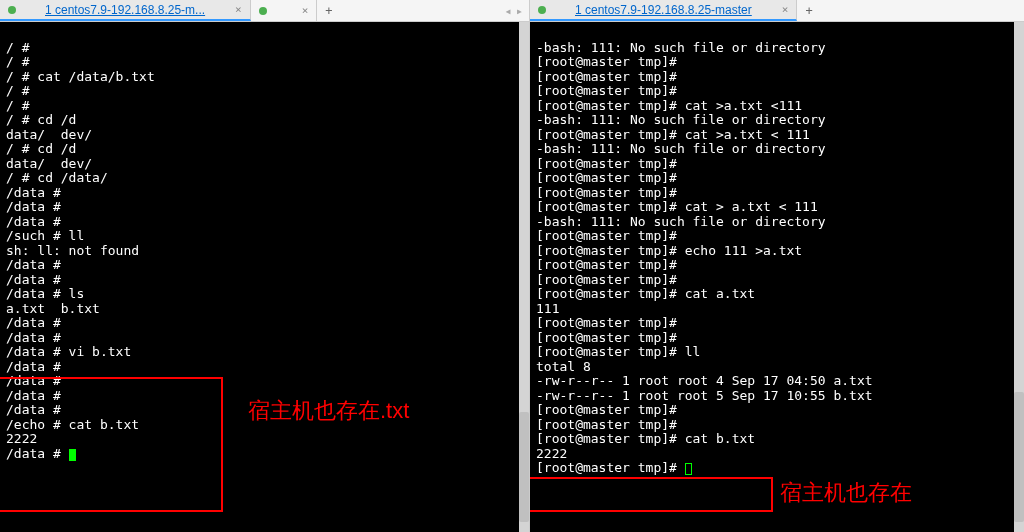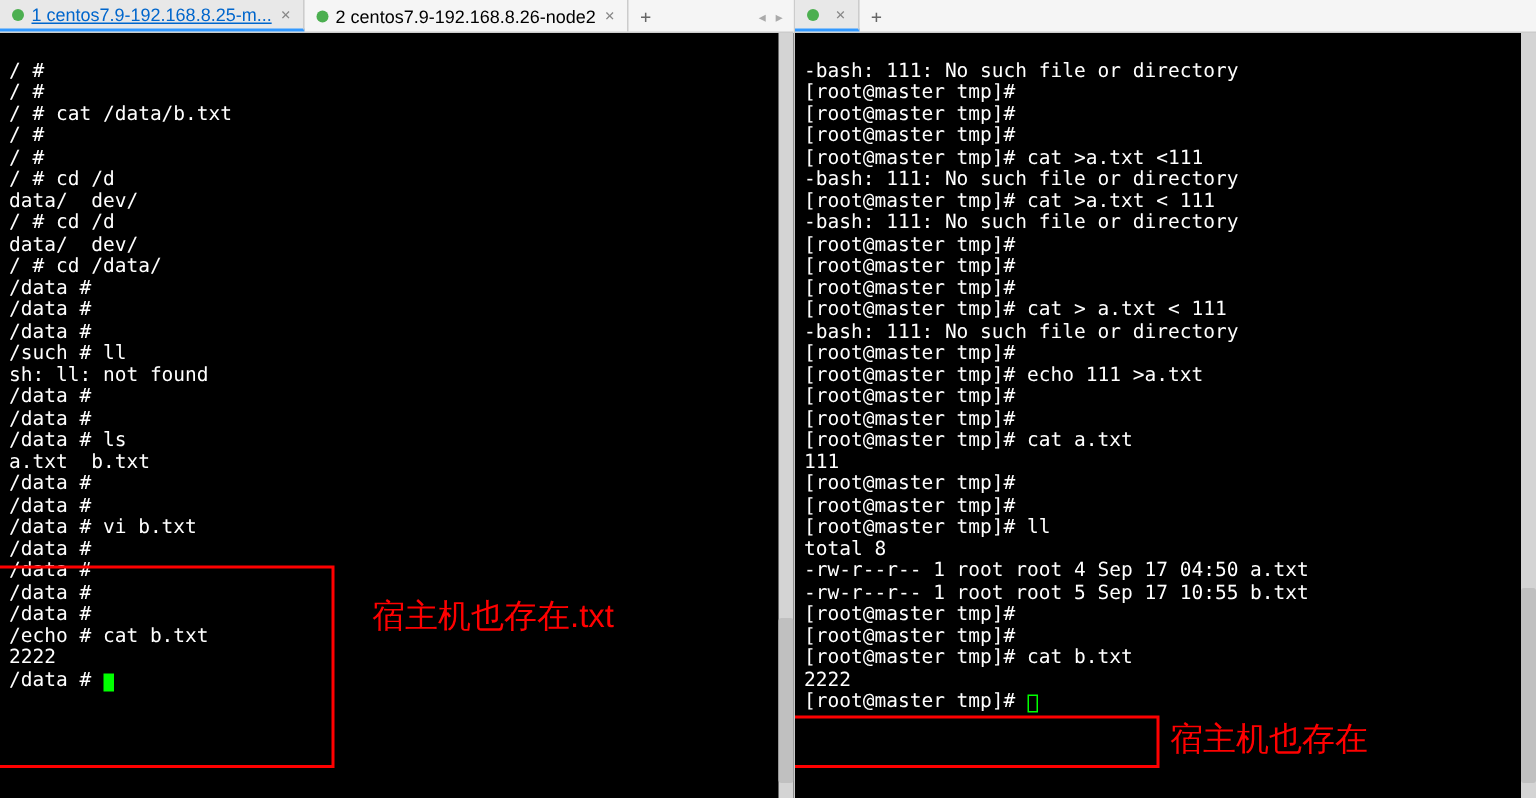--- a/index.html
+++ b/index.html
@@ -28,20 +28,21 @@
       font-size: 12px;
     }
     .tab {
       display: flex;
       align-items: center;
       padding: 2px 8px;
       border-right: 1px solid #ccc;
       cursor: pointer;
       height: 100%;
       white-space: nowrap;
+      gap: 24px;
     }
     .tab.active {
       background: #e8e8e8;
       border-bottom: 2px solid #3399ff;
     }
     .tab .dot {
       width: 8px;
       height: 8px;
       border-radius: 50%;
       margin-right: 5px;
@@ -124,21 +125,20 @@
 
 <div class="pane pane-left">
   <div class="tabbar">
     <div class="tab active">
       <span class="dot green"></span>
       <span class="label">1 centos7.9-192.168.8.25-m...</span>
       <span class="close">×</span>
     </div>
     <div class="tab">
       <span class="dot green"></span>
-      <span class="label">2 centos7.9-192.168.8.26-node2</span>
       <span class="close">×</span>
     </div>
     <div class="tab-add">+</div>
     <div class="nav-arrows">
       <span>◂</span>
       <span>▸</span>
     </div>
   </div>
   <div class="terminal">
 <span>/ #</span>
@@ -175,20 +175,21 @@
     <div class="scrollbar-track">
       <div class="scrollbar-thumb" style="top:390px; height:110px;"></div>
     </div>
   </div>
 </div>
 
 <div class="pane pane-right">
   <div class="tabbar">
     <div class="tab active">
       <span class="dot green"></span>
+      <span class="label">1 centos7.9-192.168.8.25-master</span>
       <span class="close">×</span>
     </div>
     <div class="tab-add">+</div>
   </div>
   <div class="terminal">
 <span>-bash: 111: No such file or directory</span>
 <span>[root@master tmp]#</span>
 <span>[root@master tmp]#</span>
 <span>[root@master tmp]#</span>
 <span>[root@master tmp]# cat &gt;a.txt &lt;111</span>

